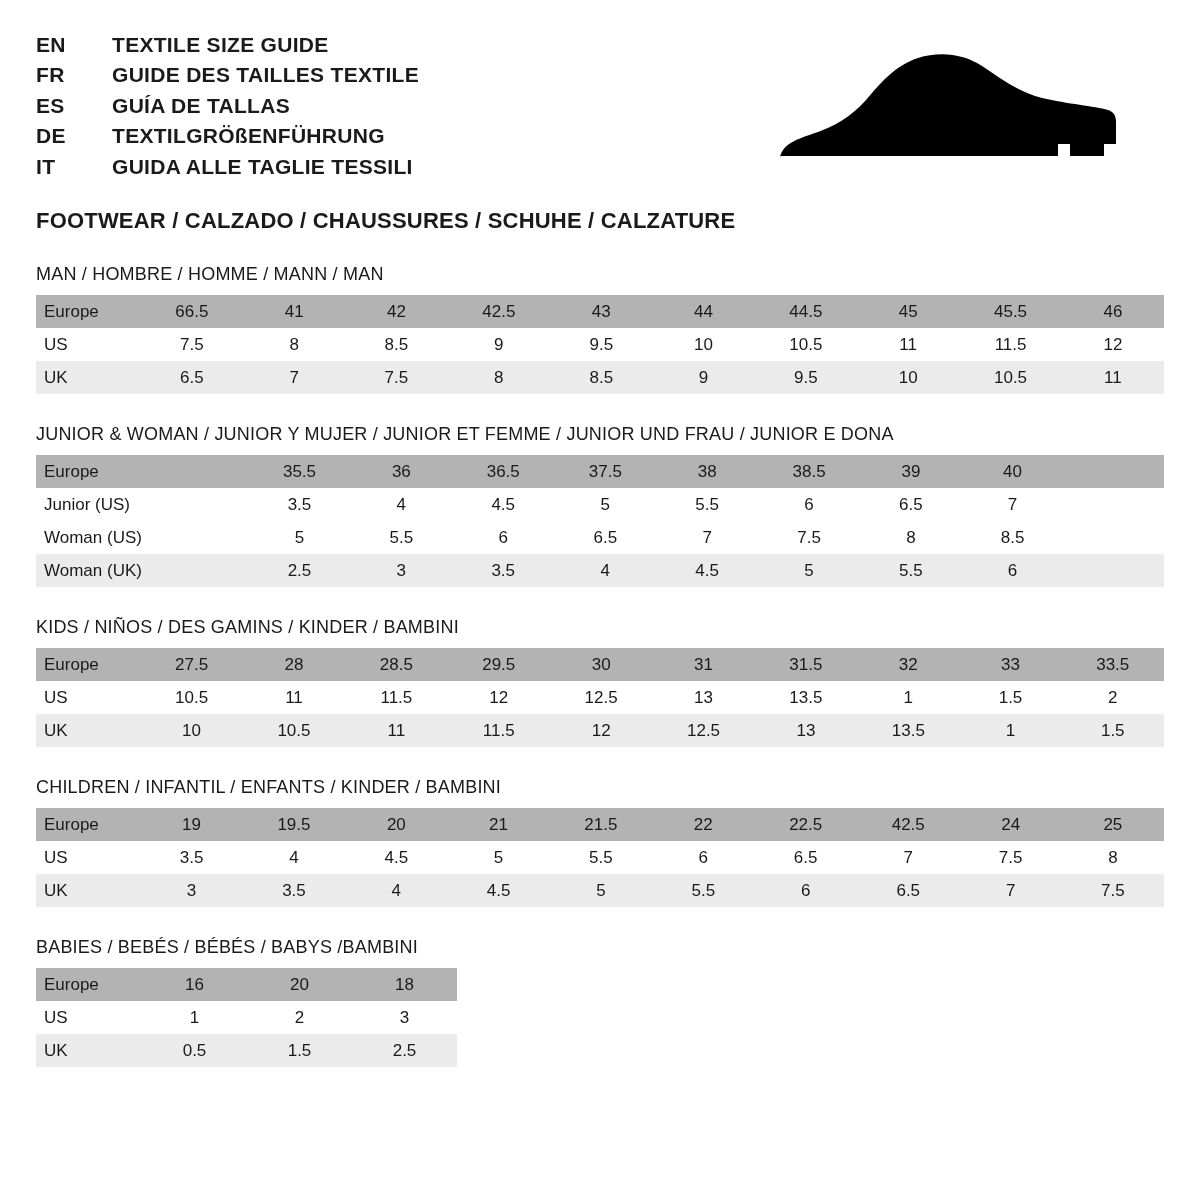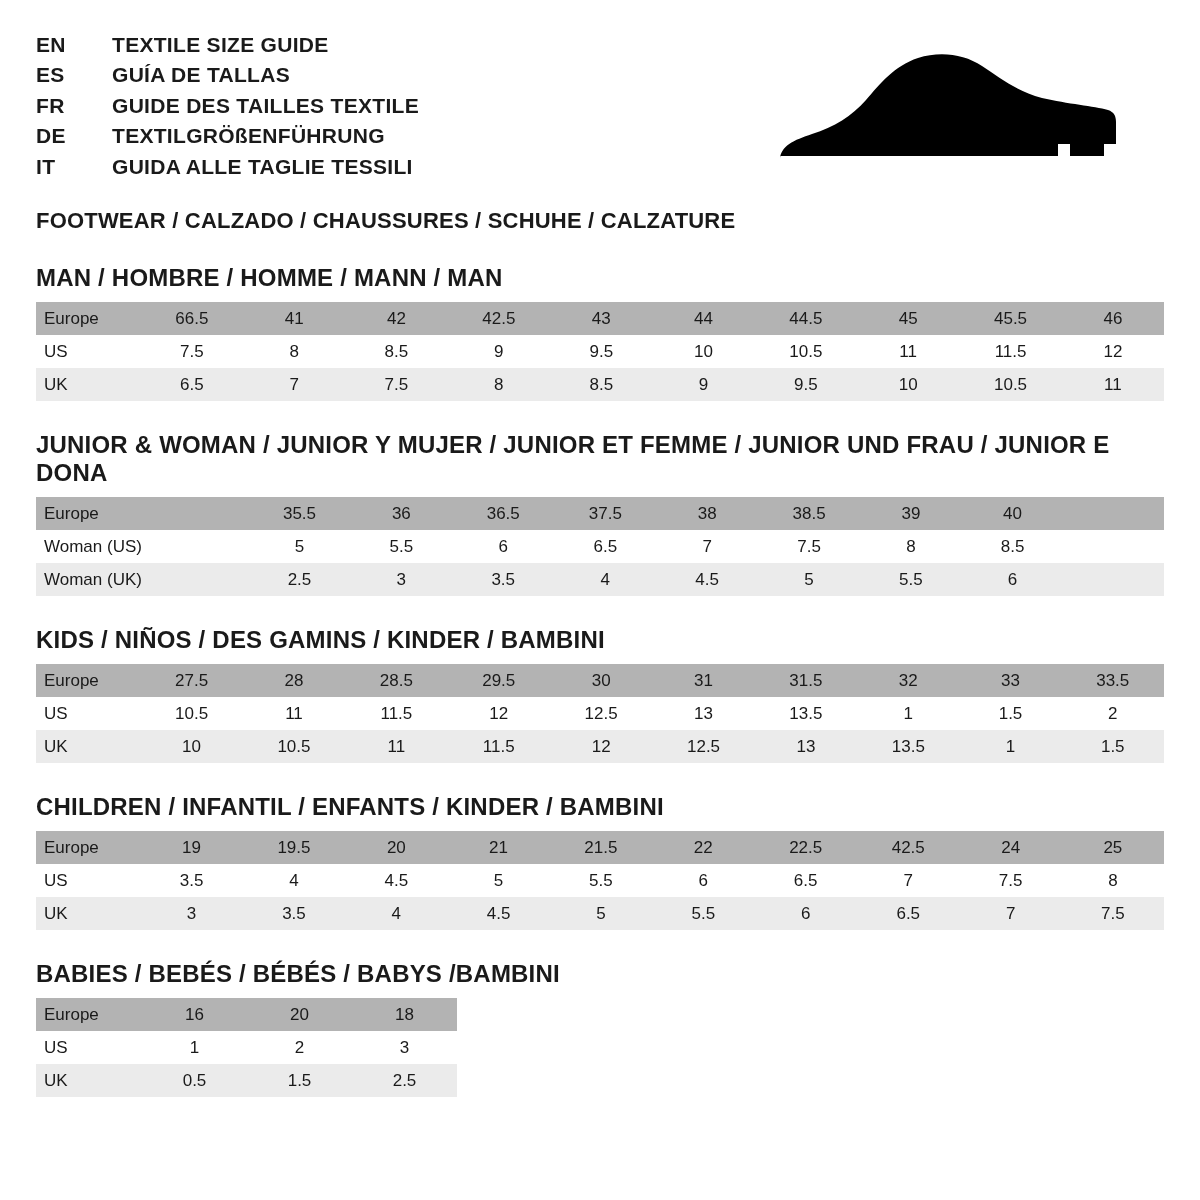--- a/index.html
+++ b/index.html
@@ -59,22 +59,22 @@
   }
 
   
   .section {
     margin-top: 30px;
   }
   .section:first-of-type {
     margin-top: 52px;
   }
   .section-title {
-    font-size: 24px;
-    font-weight: bold;
+    font-size: 18px;
+    font-weight: normal;
     letter-spacing: 0.2px;
     margin-bottom: 10px;
   }
   table.sizes {
     border-collapse: collapse;
     table-layout: fixed;
   }
   table.sizes td {
     font-size: 17px;
     height: 33px;
@@ -104,26 +104,26 @@
 
 <div class="page">
 
   <div class="header">
     <div class="lang-list">
       <div class="lang-row">
         <div class="lang-code">EN</div>
         <div class="lang-text">TEXTILE SIZE GUIDE</div>
       </div>
       <div class="lang-row">
+        <div class="lang-code">FR</div>
+        <div class="lang-text">GUIDE DES TAILLES TEXTILE</div>
+      </div>
+      <div class="lang-row">
         <div class="lang-code">ES</div>
         <div class="lang-text">GUÍA DE TALLAS</div>
-      </div>
-      <div class="lang-row">
-        <div class="lang-code">FR</div>
-        <div class="lang-text">GUIDE DES TAILLES TEXTILE</div>
       </div>
       <div class="lang-row">
         <div class="lang-code">DE</div>
         <div class="lang-text">TEXTILGRÖßENFÜHRUNG</div>
       </div>
       <div class="lang-row">
         <div class="lang-code">IT</div>
         <div class="lang-text">GUIDA ALLE TAGLIE TESSILI</div>
       </div>
     </div>
@@ -221,20 +221,33 @@
           <td>36</td>
           <td>36.5</td>
           <td>37.5</td>
           <td>38</td>
           <td>38.5</td>
           <td>39</td>
           <td>40</td>
           <td></td>
         </tr>
         <tr class="odd">
+          <td class="label">Junior (US)</td>
+          <td></td>
+          <td>3.5</td>
+          <td>4</td>
+          <td>4.5</td>
+          <td>5</td>
+          <td>5.5</td>
+          <td>6</td>
+          <td>6.5</td>
+          <td>7</td>
+          <td></td>
+        </tr>
+        <tr class="odd">
           <td class="label">Woman (US)</td>
           <td></td>
           <td>5</td>
           <td>5.5</td>
           <td>6</td>
           <td>6.5</td>
           <td>7</td>
           <td>7.5</td>
           <td>8</td>
           <td>8.5</td>

